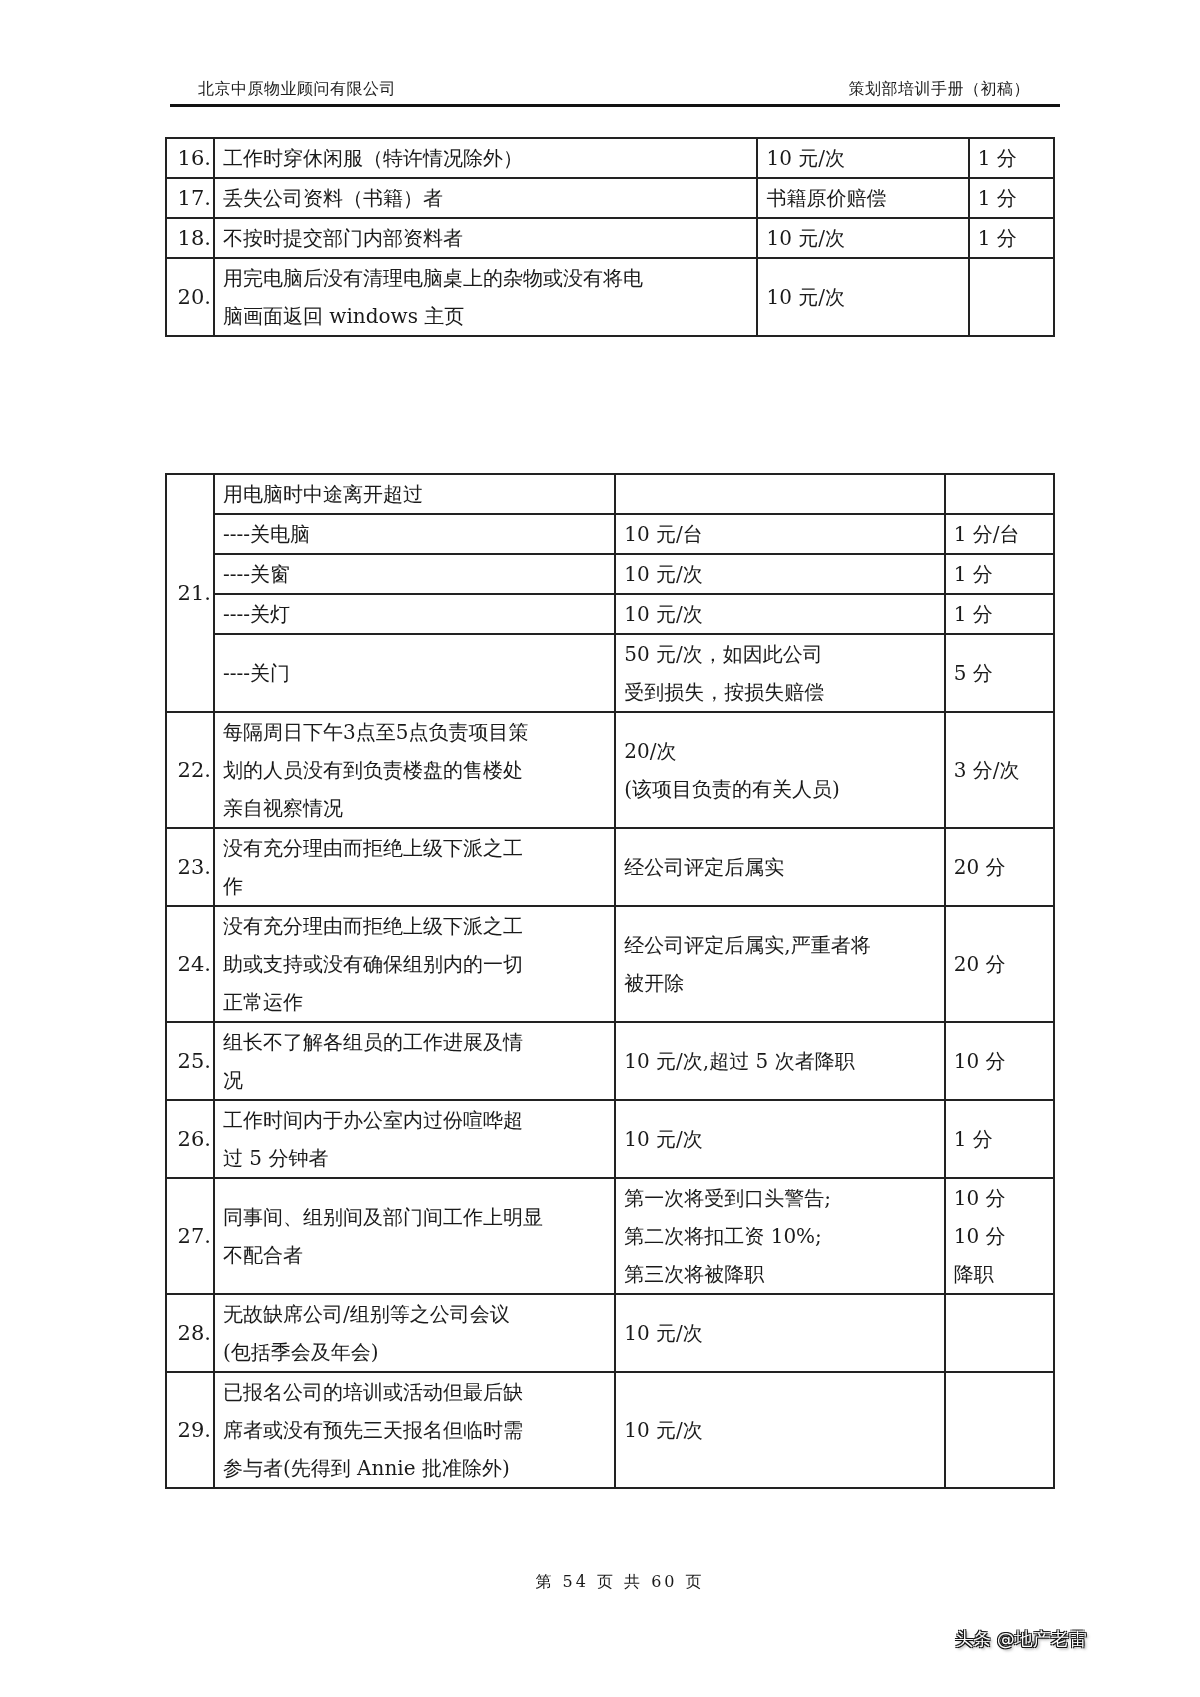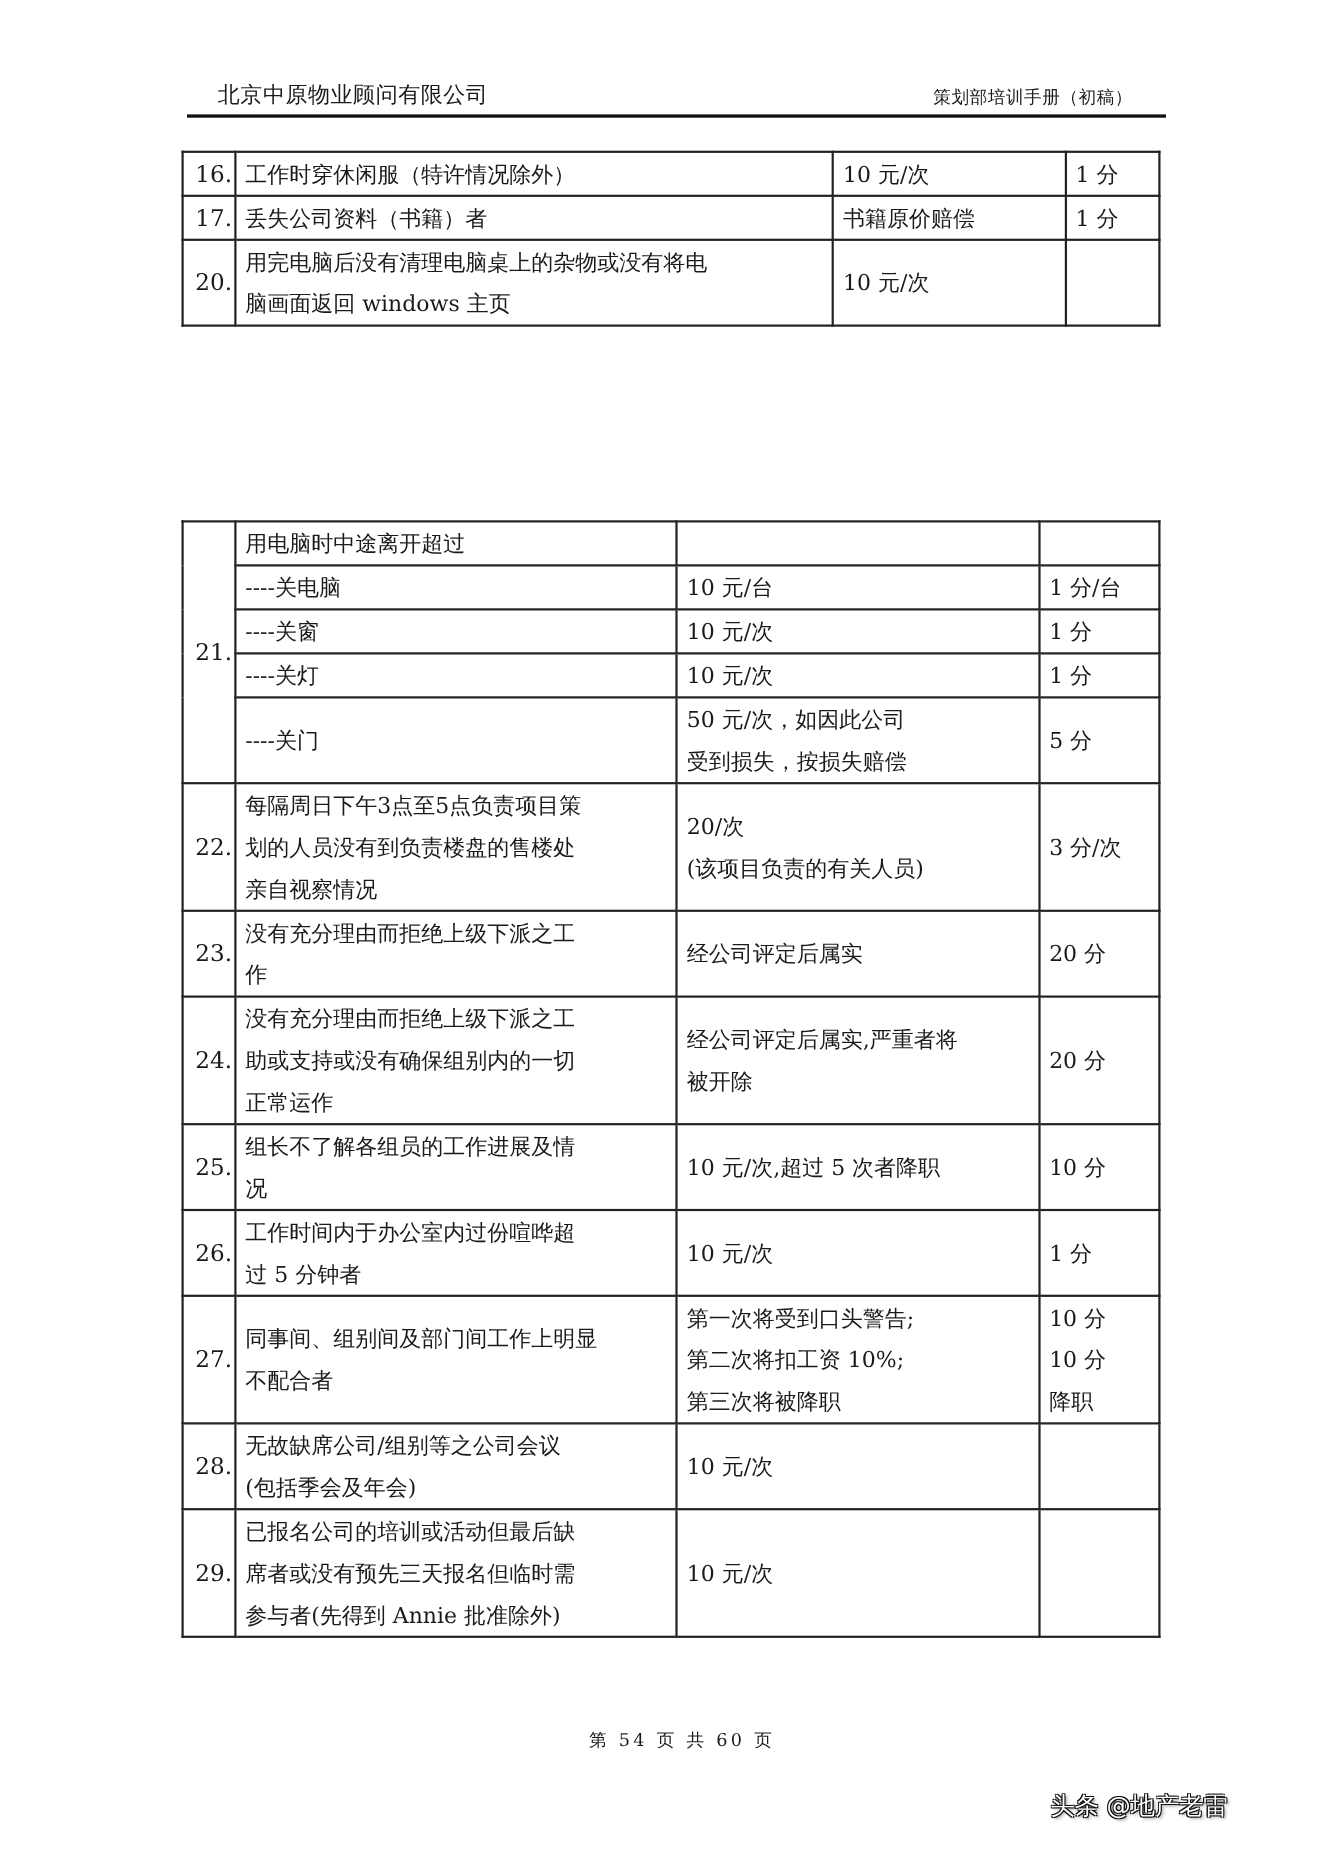--- a/index.html
+++ b/index.html
@@ -8,21 +8,21 @@
     font-family: "DejaVu Serif", "Liberation Serif", serif;
     color: #1a1a1a;
   }
   .header {
     position: absolute; left: 170px; top: 78px; width: 890px; height: 26px;
     border-bottom: 3px solid #111;
   }
   .header .left {
     position: absolute; left: 28px; bottom: 4px;
     font-family: Liberation Mono, monospace;
-    font-size: 20px; letter-spacing: 0.5px; text-align: right;
+    font-size: 16px; letter-spacing: 0.5px; text-align: right;
   }
   .header .right {
     position: absolute; right: 30px; bottom: 4px;
     font-family: "DejaVu Sans", "Liberation Sans", sans-serif;
     font-size: 16px; letter-spacing: 0.5px;
   }
   table.rules {
     position: absolute; left: 165px; width: 890px;
     border-collapse: collapse; table-layout: fixed;
     font-size: 20px;
@@ -40,21 +40,21 @@
   #table1 { top: 137px; }
   #table2 { top: 473px; }
   .cell-line { display: block; }
   .footer {
     position: absolute; top: 1572px; left: 0; width: 1240px;
     text-align: center; font-size: 16px; letter-spacing: 3px;
   }
   .watermark {
     position: absolute; left: 955px; top: 1627px;
     font-family: "DejaVu Sans", "Liberation Sans", sans-serif;
-    font-size: 22px; color: #ffffff;
+    font-size: 18px; color: #ffffff;
     text-shadow: 1px 1px 0 #111, -1px -1px 0 #111, 1px -1px 0 #111, -1px 1px 0 #111, 2px 2px 3px rgba(0,0,0,0.5);
   }
 </style>
 </head>
 <body>
 
 <div class="header">
   <span class="left">北京中原物业顾问有限公司</span>
   <span class="right">策划部培训手册（初稿）</span>
 </div>
@@ -85,20 +85,32 @@
           <span class="cell-line">丢失公司资料（书籍）者</span>
         </td>
         <td>
           <span class="cell-line">书籍原价赔偿</span>
         </td>
         <td>
           <span class="cell-line">1 分</span>
         </td>
       </tr>
       <tr>
+        <td class="num">18.</td>
+        <td>
+          <span class="cell-line">不按时提交部门内部资料者</span>
+        </td>
+        <td>
+          <span class="cell-line">10 元/次</span>
+        </td>
+        <td>
+          <span class="cell-line">1 分</span>
+        </td>
+      </tr>
+      <tr>
         <td class="num">20.</td>
         <td>
           <span class="cell-line">用完电脑后没有清理电脑桌上的杂物或没有将电</span>
           <span class="cell-line">脑画面返回 windows 主页</span>
         </td>
         <td>
           <span class="cell-line">10 元/次</span>
         </td>
         <td>
           <span class="cell-line"></span>

